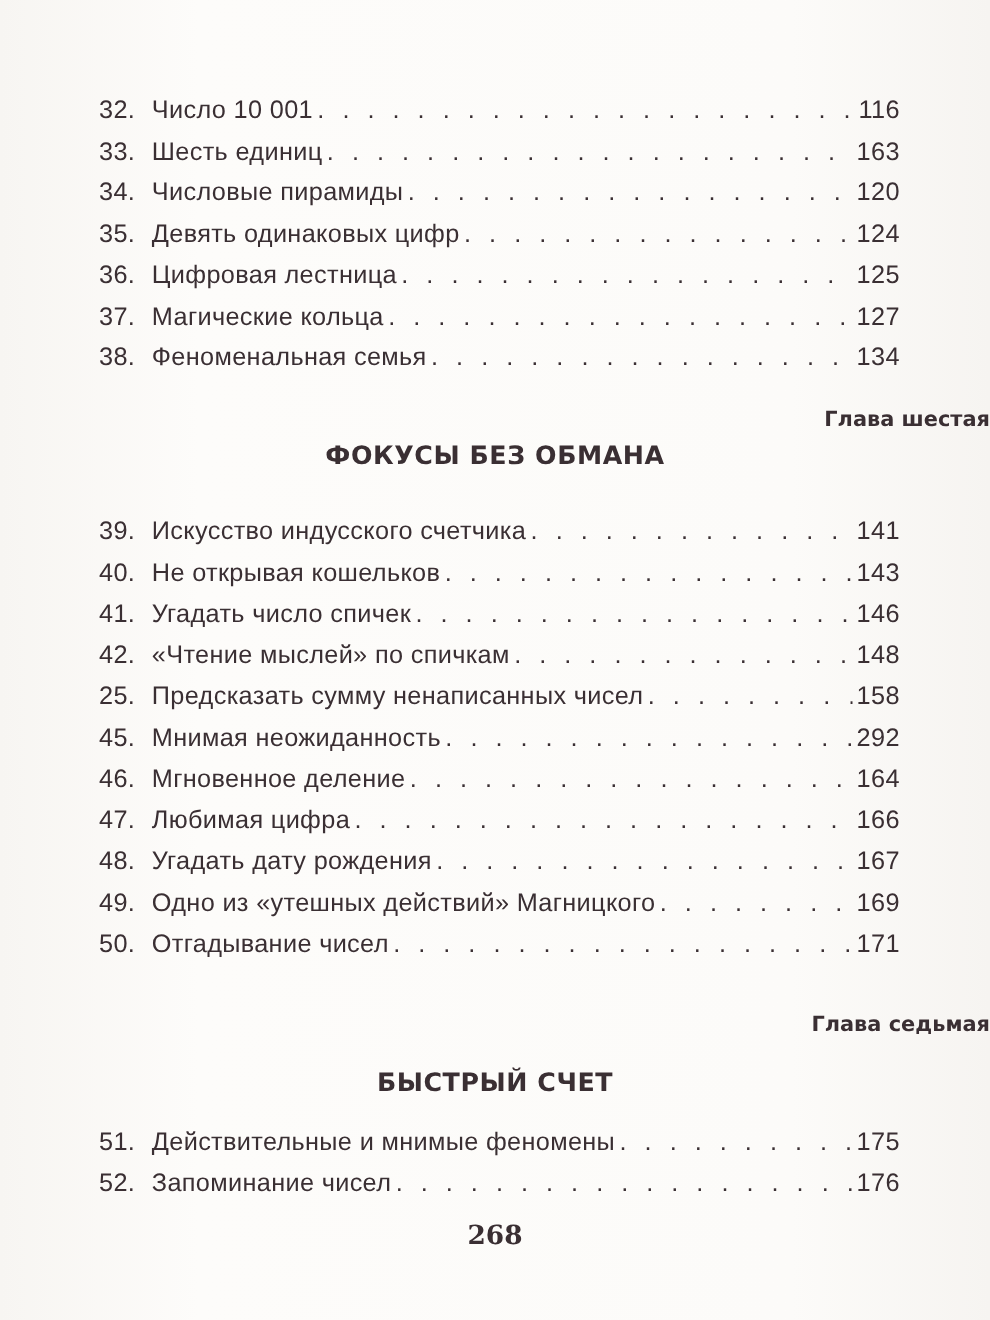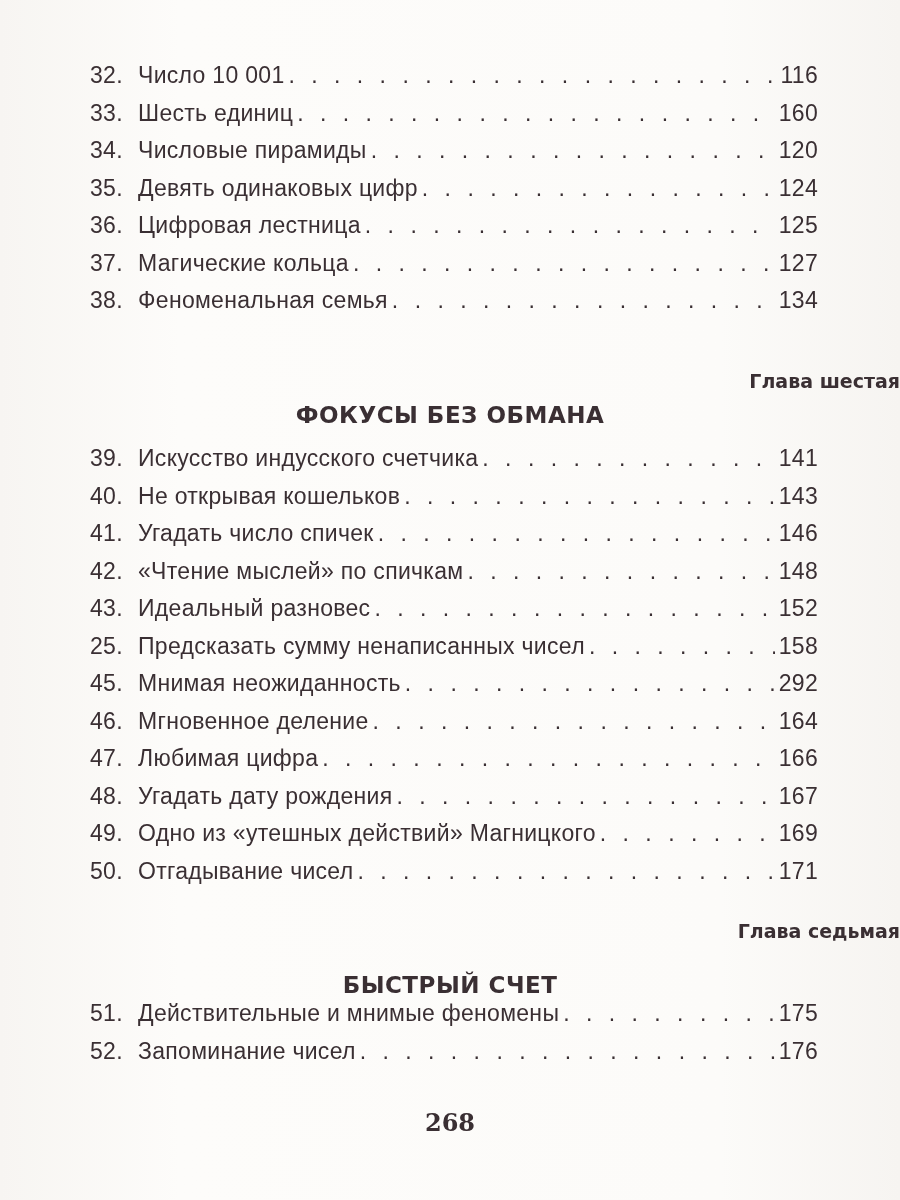--- a/index.html
+++ b/index.html
@@ -8,21 +8,21 @@
     background: #fbfaf8;
     font-family: "Liberation Sans", "DejaVu Sans", sans-serif;
     color: #3a2f33;
     position: relative;
     overflow: hidden;
   }
   .page {
     position: absolute; left: 0; top: 0; width: 900px; height: 1200px;
     background: linear-gradient(90deg, #f7f5f2 0%, #fdfcfa 20%, #fcfbf9 80%, #f6f4f1 100%);
   }
-  .toc { position: absolute; left: 90px; width: 728px; }
+  .toc { position: absolute; left: 90px; width: 728px; margin-top: 24px; }
   .entry {
     display: flex; align-items: baseline;
     height: 37.5px;
     font-size: 23px; letter-spacing: 0.3px;
   }
   .entry .num { width: 48px; flex: none; }
   .entry .title { flex: none; white-space: nowrap; padding-right: 4px; }
   .entry .leader {
     flex: 1 1 auto; overflow: hidden; white-space: nowrap;
     letter-spacing: 5px; color: #3a2f33;
@@ -56,21 +56,21 @@
     <div class="entry">
         <span class="num">32.</span>
         <span class="title">Число 10 001</span>
         <span class="leader"></span>
         <span class="page-num">116</span>
       </div>
     <div class="entry">
         <span class="num">33.</span>
         <span class="title">Шесть единиц</span>
         <span class="leader"></span>
-        <span class="page-num">160</span>
+        <span class="page-num">163</span>
       </div>
     <div class="entry">
         <span class="num">34.</span>
         <span class="title">Числовые пирамиды</span>
         <span class="leader"></span>
         <span class="page-num">120</span>
       </div>
     <div class="entry">
         <span class="num">35.</span>
         <span class="title">Девять одинаковых цифр</span>
@@ -117,26 +117,20 @@
         <span class="num">41.</span>
         <span class="title">Угадать число спичек</span>
         <span class="leader"></span>
         <span class="page-num">146</span>
       </div>
     <div class="entry">
         <span class="num">42.</span>
         <span class="title">«Чтение мыслей» по спичкам</span>
         <span class="leader"></span>
         <span class="page-num">148</span>
-      </div>
-    <div class="entry">
-        <span class="num">43.</span>
-        <span class="title">Идеальный разновес</span>
-        <span class="leader"></span>
-        <span class="page-num">152</span>
       </div>
     <div class="entry">
         <span class="num">25.</span>
         <span class="title">Предсказать сумму ненаписанных чисел</span>
         <span class="leader"></span>
         <span class="page-num">158</span>
       </div>
     <div class="entry">
         <span class="num">45.</span>
         <span class="title">Мнимая неожиданность</span>

